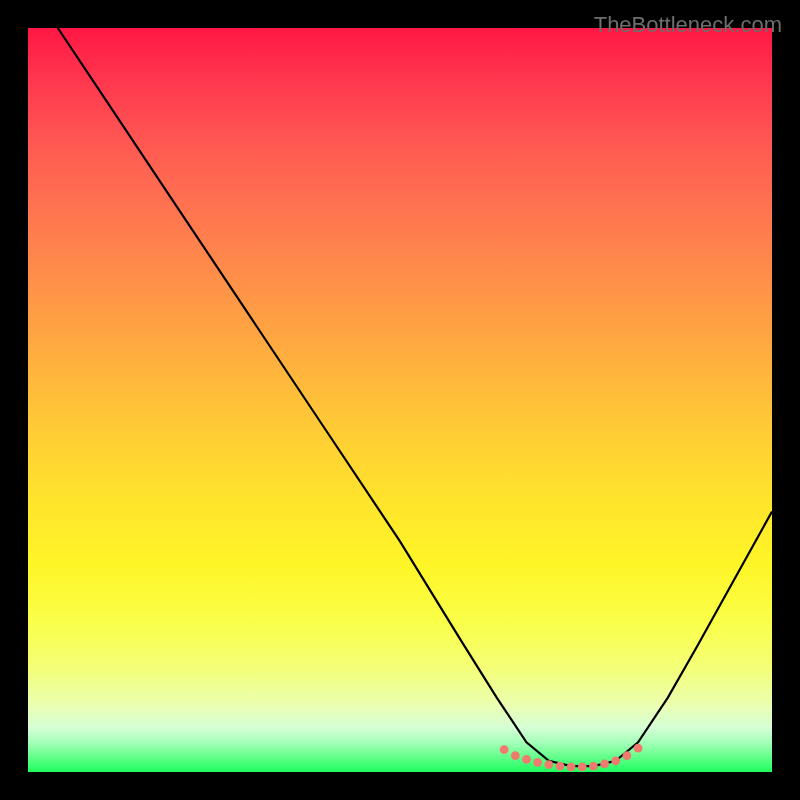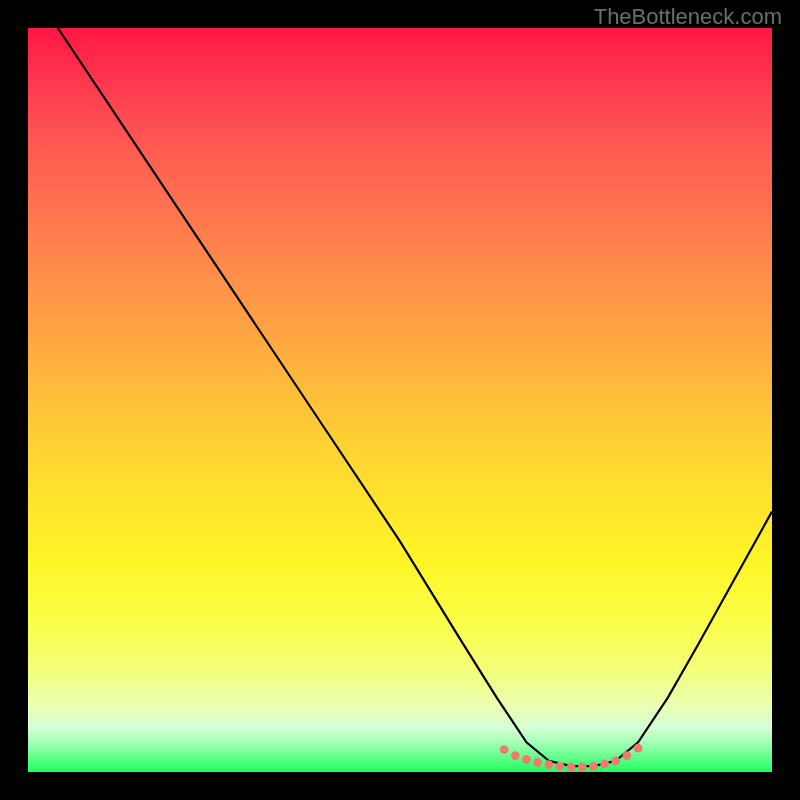--- a/index.html
+++ b/index.html
@@ -10,21 +10,21 @@
   body {
     width: 800px;
     height: 800px;
     background: #000;
     position: relative;
     overflow: hidden;
     font-family: Arial, sans-serif;
   }
   .watermark {
     position: absolute;
-    top: 4px;
+    top: 12px;
     right: 18px;
     color: #6d6d6d;
     font-size: 22px;
     font-weight: 500;
     z-index: 10;
   }
   .plot-area {
     position: absolute;
     top: 28px;
     left: 28px;

